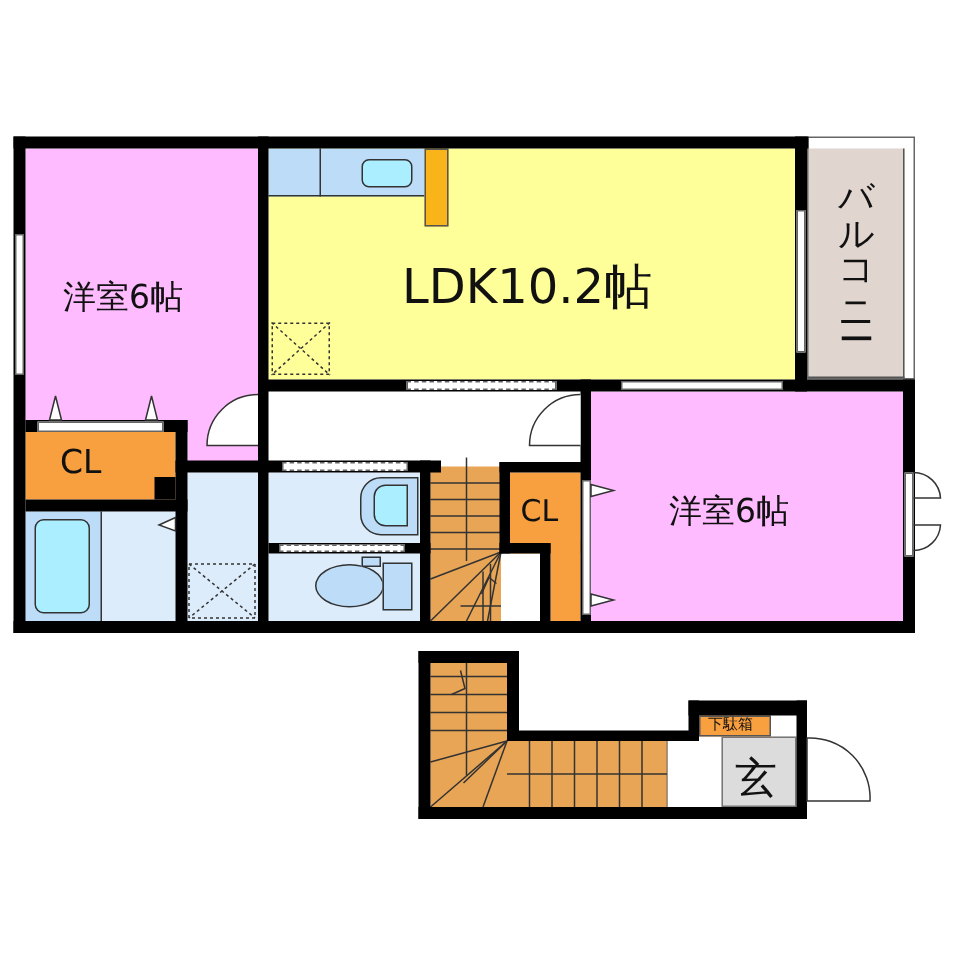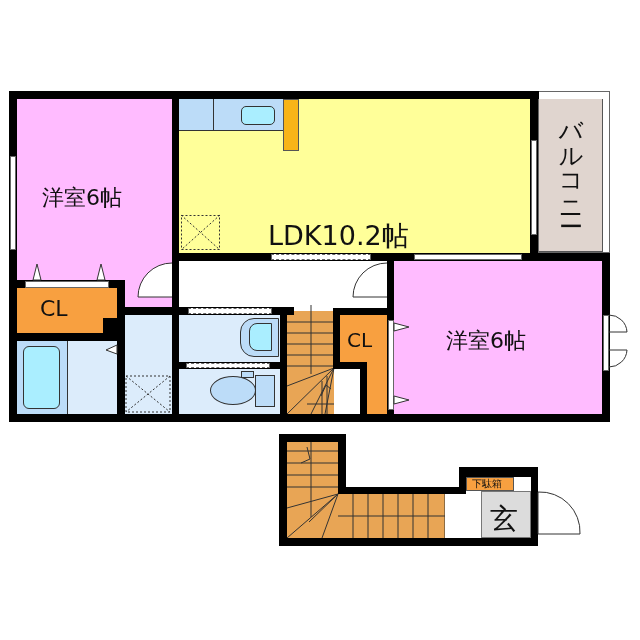--- a/index.html
+++ b/index.html
@@ -173,19 +173,19 @@
 </svg>
 <svg style="left:394px;top:320px;" width="20" height="90">
   <polygon points="0,3 15,7 0,11" fill="#fff" stroke="#333"></polygon>
   <polygon points="0,76 15,80 0,84" fill="#fff" stroke="#333"></polygon>
 </svg>
 <svg style="left:104px;top:344px;" width="14" height="12">
   <polygon points="13,1 2,6 13,10" fill="#fff" stroke="#333"></polygon>
 </svg>
 
 <div class="label" style="left:42px;top:183px;font-size:22px;">洋室6帖</div>
-<div class="label" style="left:268px;top:170px;font-size:27px;margin-top:48px;">LDK10.2帖</div>
+<div class="label" style="left:268px;top:170px;font-size:32px;">LDK10.2帖</div>
 <div class="label" style="left:559px;top:104px;font-size:24px;writing-mode:vertical-rl;line-height:24px;">バルコニー</div>
 <div class="label" style="left:40px;top:296px;font-size:22px;">CL</div>
 <div class="label" style="left:347px;top:328px;font-size:20px;">CL</div>
 <div class="label" style="left:446px;top:326px;font-size:22px;">洋室6帖</div>
 <div class="label" style="left:472px;top:477px;font-size:10px;line-height:14px;">下駄箱</div>
 <div class="label" style="left:490px;top:500px;font-size:28px;">玄</div>
 
 </body></html>

